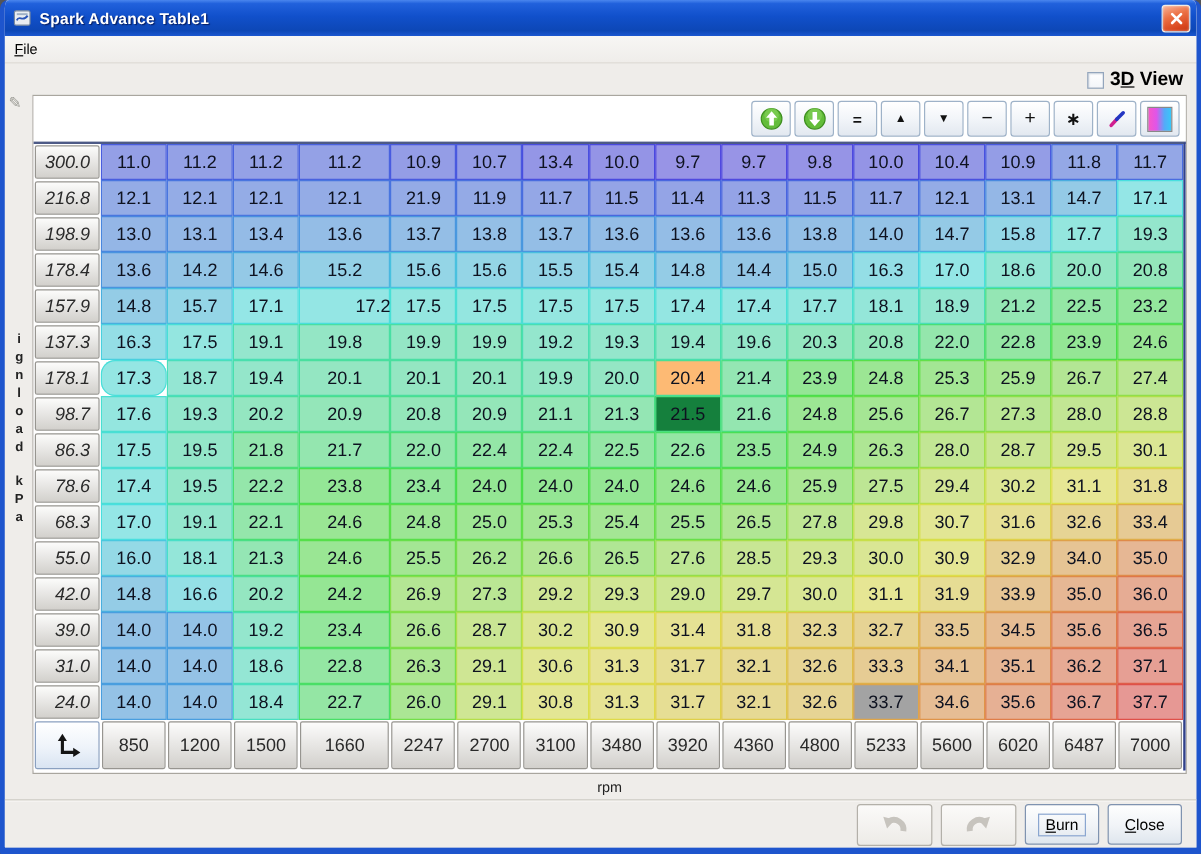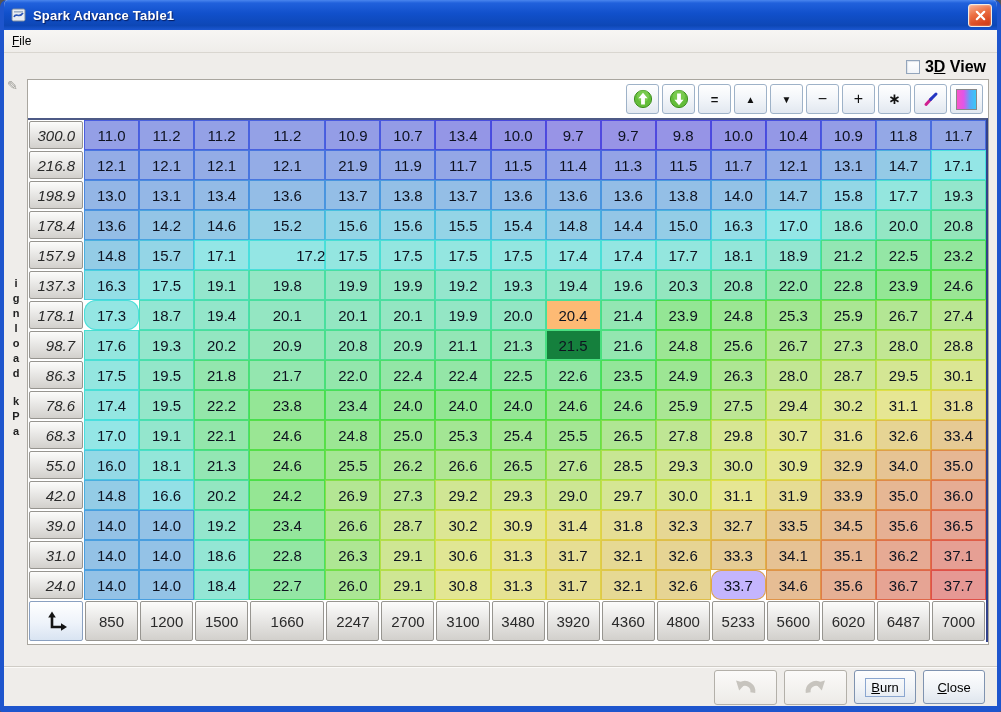--- a/index.html
+++ b/index.html
@@ -396,21 +396,21 @@
           <div class="cell" style="background: rgb(148, 194, 230); box-shadow: rgb(73, 158, 223) 0px 0px 0px 1px inset;">14.0</div>
           <div class="cell" style="background: rgb(148, 230, 213); box-shadow: rgb(73, 223, 193) 0px 0px 0px 1px inset;">18.4</div>
           <div class="cell" style="background: rgb(148, 230, 164); box-shadow: rgb(73, 223, 103) 0px 0px 0px 1px inset;">22.7</div>
           <div class="cell" style="background: rgb(171, 230, 148); box-shadow: rgb(115, 223, 73) 0px 0px 0px 1px inset;">26.0</div>
           <div class="cell" style="background: rgb(207, 230, 148); box-shadow: rgb(180, 223, 73) 0px 0px 0px 1px inset;">29.1</div>
           <div class="cell" style="background: rgb(227, 230, 148); box-shadow: rgb(218, 223, 73) 0px 0px 0px 1px inset;">30.8</div>
           <div class="cell" style="background: rgb(230, 227, 148); box-shadow: rgb(223, 218, 73) 0px 0px 0px 1px inset;">31.3</div>
           <div class="cell" style="background: rgb(230, 222, 148); box-shadow: rgb(223, 208, 73) 0px 0px 0px 1px inset;">31.7</div>
           <div class="cell" style="background: rgb(230, 217, 148); box-shadow: rgb(223, 200, 73) 0px 0px 0px 1px inset;">32.1</div>
           <div class="cell" style="background: rgb(230, 212, 148); box-shadow: rgb(223, 190, 73) 0px 0px 0px 1px inset;">32.6</div>
-          <div class="cell" style="background: #c4b5fd; box-shadow: rgb(223, 165, 73) 0px 0px 0px 1px inset; border-radius: 10px;">33.7</div>
+          <div class="cell" style="background: #a3a3a3; box-shadow: rgb(223, 165, 73) 0px 0px 0px 1px inset;">33.7</div>
           <div class="cell" style="background: rgb(230, 189, 148); box-shadow: rgb(223, 148, 73) 0px 0px 0px 1px inset;">34.6</div>
           <div class="cell" style="background: rgb(230, 176, 148); box-shadow: rgb(223, 125, 73) 0px 0px 0px 1px inset;">35.6</div>
           <div class="cell" style="background: rgb(230, 164, 148); box-shadow: rgb(223, 103, 73) 0px 0px 0px 1px inset;">36.7</div>
           <div class="cell" style="background: rgb(230, 152, 148); box-shadow: rgb(223, 80, 73) 0px 0px 0px 1px inset;">37.7</div>
           <div class="hdr corner">
             <svg width="23" height="21" viewBox="0 0 23 21">
               <path d="M7 5.5 V16 H17" fill="none" stroke="#141414" stroke-width="2.6"></path>
               <polygon points="7,0.5 3.2,6.5 10.8,6.5" fill="#141414"></polygon>
               <polygon points="22,16 16,12.2 16,19.8" fill="#141414"></polygon>
             </svg>
@@ -431,20 +431,21 @@
           <div class="hdr">6020</div>
           <div class="hdr">6487</div>
           <div class="hdr">7000</div>
         </div>
     </div>
 
     <div class="vlabel">
       <span>ignload</span>
       <span>kPa</span>
     </div>
+    <div class="rpmlabel">rpm</div>
 
     <div class="footer">
       <div class="bigbtn">
         <svg width="27" height="27" viewBox="0 0 24 24">
           <path d="M18.5 16.5 A7.2 7.2 0 0 0 7.8 9.2" fill="none" stroke="#c7c4be" stroke-width="4.4"></path>
           <polygon points="3.6,5.8 12.2,8.2 6.4,14.6" fill="#c7c4be"></polygon>
         </svg>
       </div>
       <div class="bigbtn">
         <svg width="27" height="27" viewBox="0 0 24 24" style="transform:scaleX(-1)">

